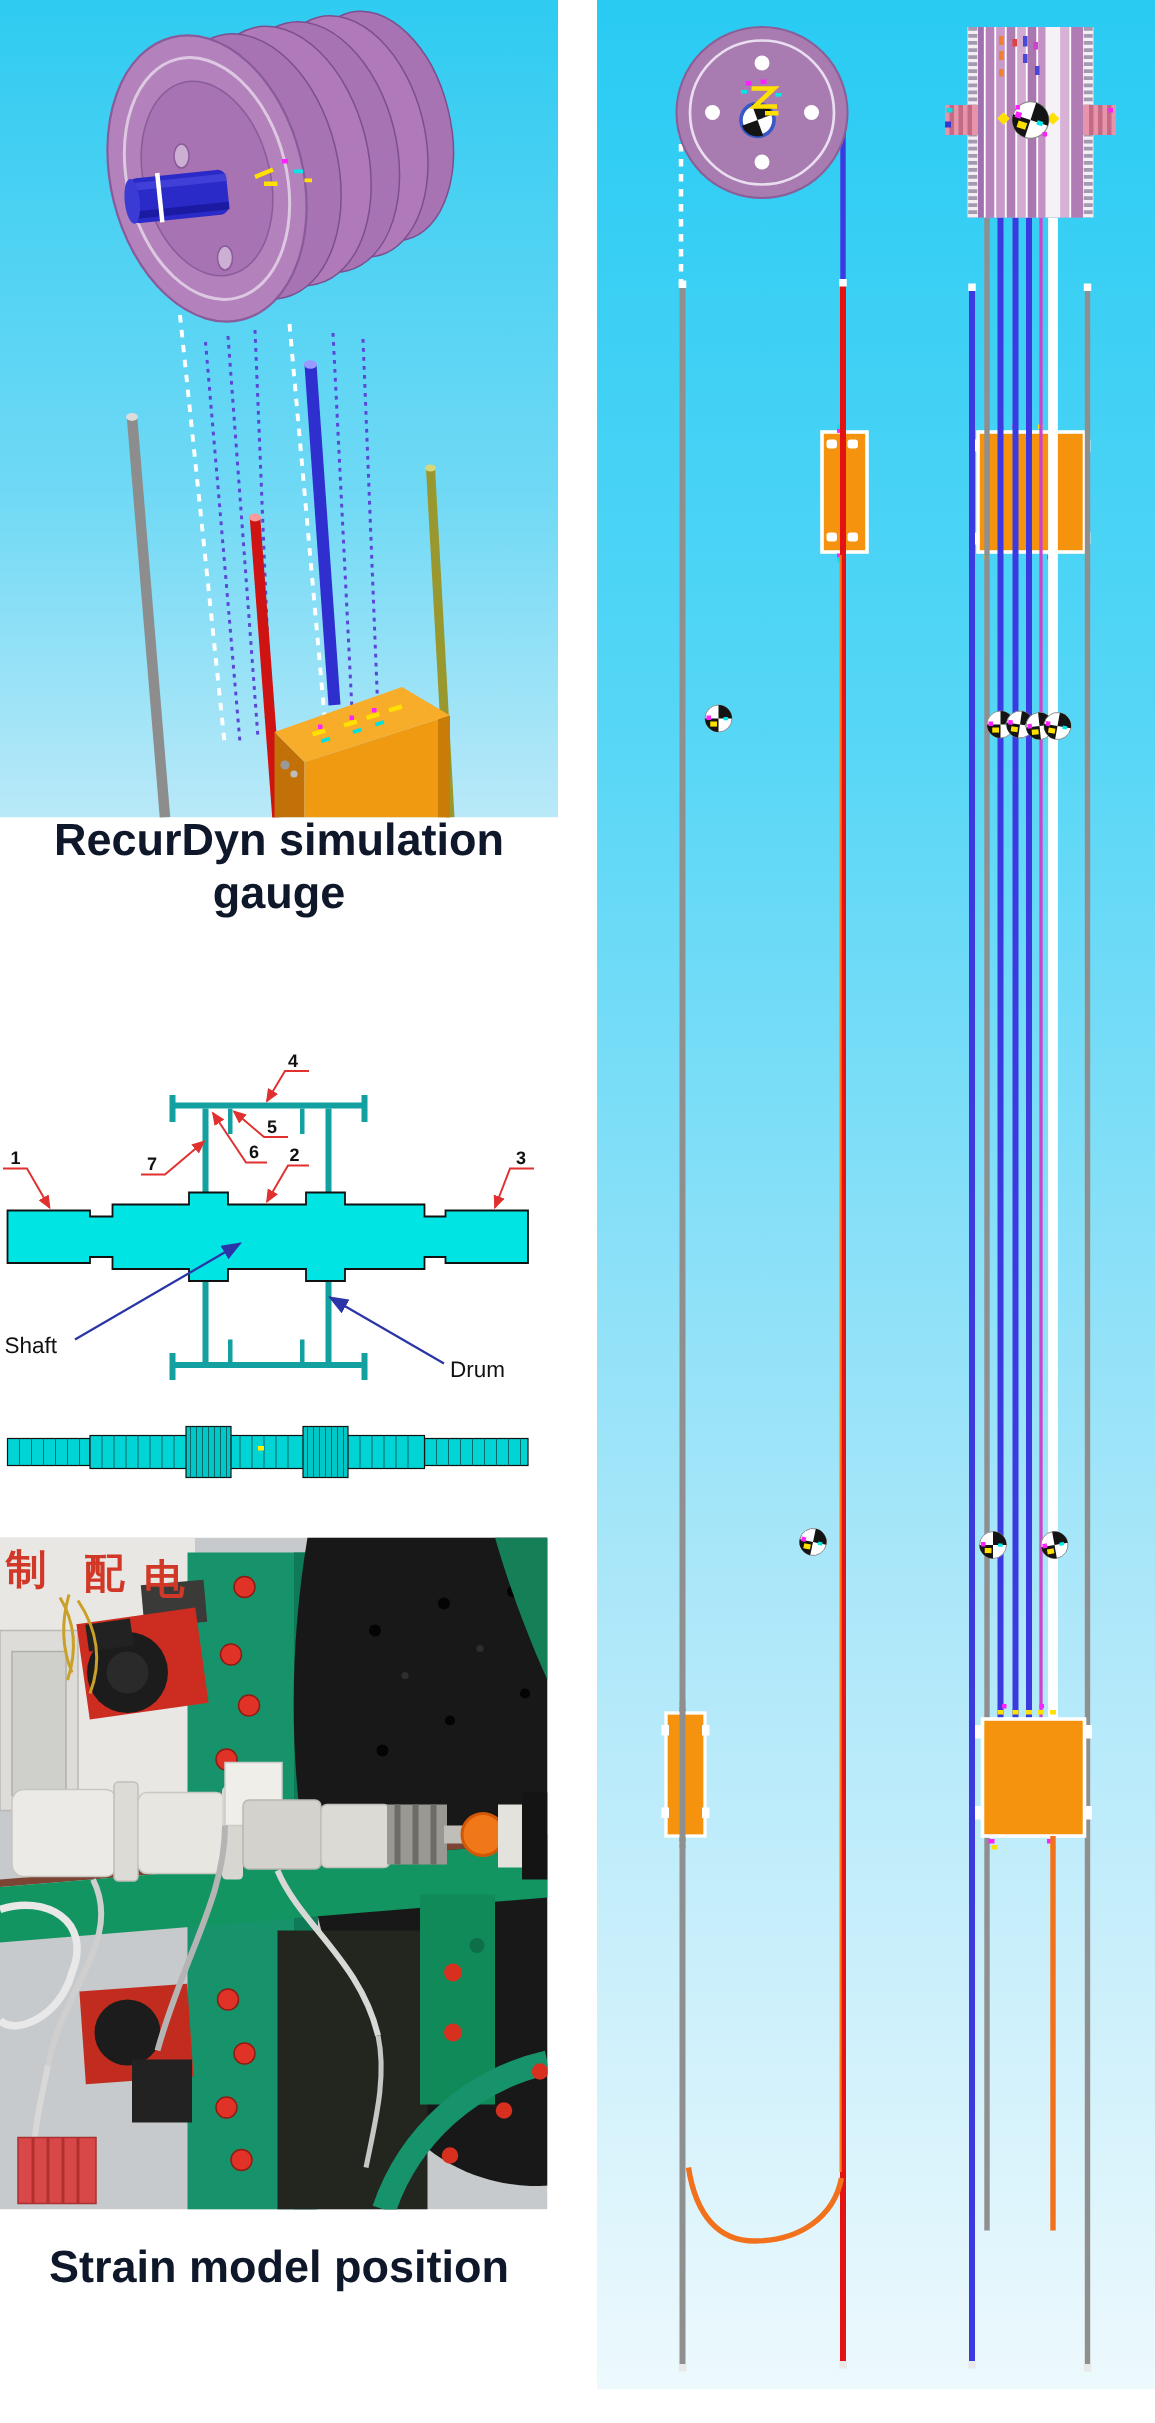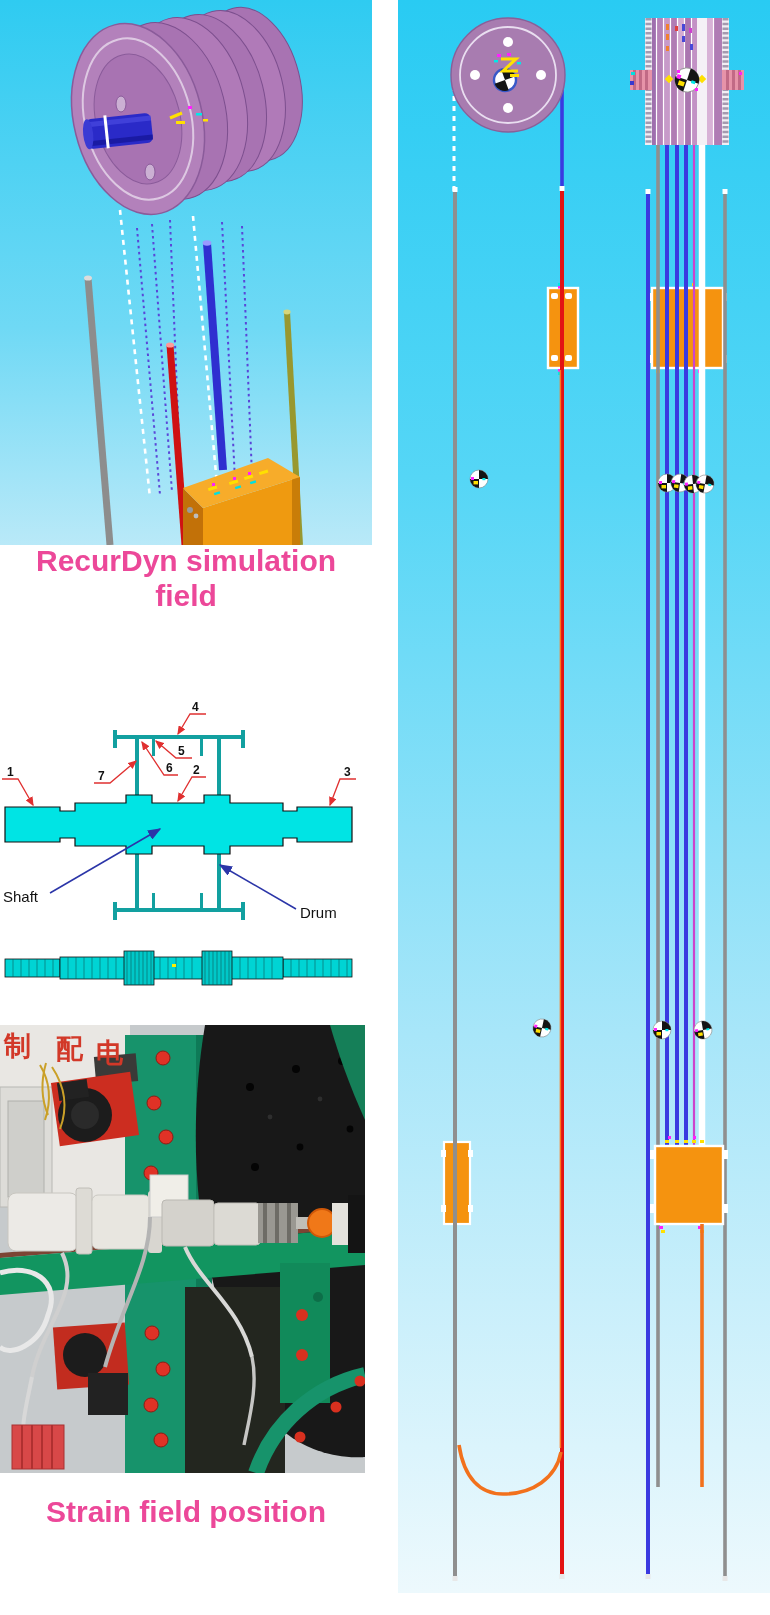--- a/index.html
+++ b/index.html
@@ -1,19 +1,19 @@
 <!DOCTYPE html>
 <html><head>
 <meta charset="utf-8">
 <style>
   html,body{margin:0;padding:0;background:#ffffff;}
   .canvas{position:relative;width:770px;height:1615px;background:#ffffff;overflow:hidden;
           font-family:"Liberation Sans",sans-serif;}
   .abs{position:absolute;}
-  .caption{position:absolute;left:0;width:372px;text-align:center;color:#ec4899;
+  .caption{position:absolute;left:0;width:372px;text-align:center;color:#0f172a;
            font-weight:bold;font-size:30px;line-height:35px;letter-spacing:0px;}
   .cl{display:block;}
   svg text{font-family:"Liberation Sans",sans-serif;}
   .numlab{font-size:12px;font-weight:bold;fill:#111;}
   .parttext{font-size:15px;fill:#111;}
   .signchar{font-size:27px;font-weight:bold;fill:#d23828;font-family:"DejaVu Sans",sans-serif;}
 </style>
 </head>
 <body>
 
@@ -96,21 +96,21 @@
         <polyline points="170,118 182,113" stroke="#ffe000" stroke-width="3" fill="none"></polyline>
         <rect x="196" y="113" width="6" height="2.5" fill="#00e8e8"></rect>
         <rect x="176" y="121" width="9" height="3" fill="#ffe000"></rect>
         <rect x="203" y="119" width="5" height="2.5" fill="#ffe000"></rect>
       </g>
     </g>
   </svg>
 
   <div class="caption" style="top:543px">
     <span class="cl">RecurDyn simulation</span>
-    <span class="cl">field</span>
+    <span class="cl">gauge</span>
   </div>
 
   <svg class="abs" style="left:0;top:650px" width="372" height="375" viewBox="0 0 372 375">
     <defs>
       <marker id="arrB" markerWidth="9" markerHeight="7" refX="8" refY="3.5" orient="auto">
         <polygon points="0,0 9,3.5 0,7" fill="#2b35a8"></polygon>
       </marker>
       <marker id="arrR" markerWidth="7" markerHeight="6" refX="6" refY="3" orient="auto">
         <polygon points="0,0 7,3 0,6" fill="#e03030"></polygon>
       </marker>
@@ -285,21 +285,21 @@
     </g>
 
     <g>
       <text class="signchar" x="4" y="30">制</text>
       <text class="signchar" x="56" y="33">配</text>
       <text class="signchar" x="96" y="37">电</text>
     </g>
   </svg>
 
   <div class="caption" style="top:1494px">
-    <span class="cl">Strain field position</span>
+    <span class="cl">Strain model position</span>
   </div>
 
   <svg class="abs" style="left:398px;top:0" width="372" height="1593" viewBox="0 0 372 1593">
     <defs>
       <linearGradient id="bgR" x1="0" y1="0" x2="0" y2="1">
         <stop offset="0" stop-color="#29cbf3"></stop>
           <stop offset="0.3" stop-color="#55d6f6"></stop>
         <stop offset="0.65" stop-color="#a8e6f9"></stop>
           <stop offset="1" stop-color="#edf9fd"></stop>
       </linearGradient>

